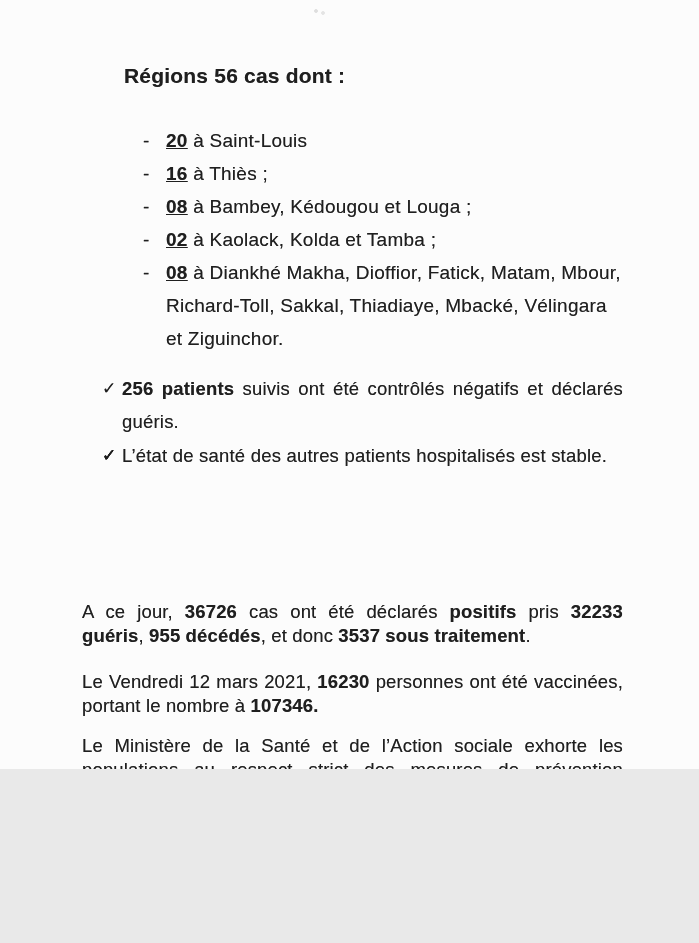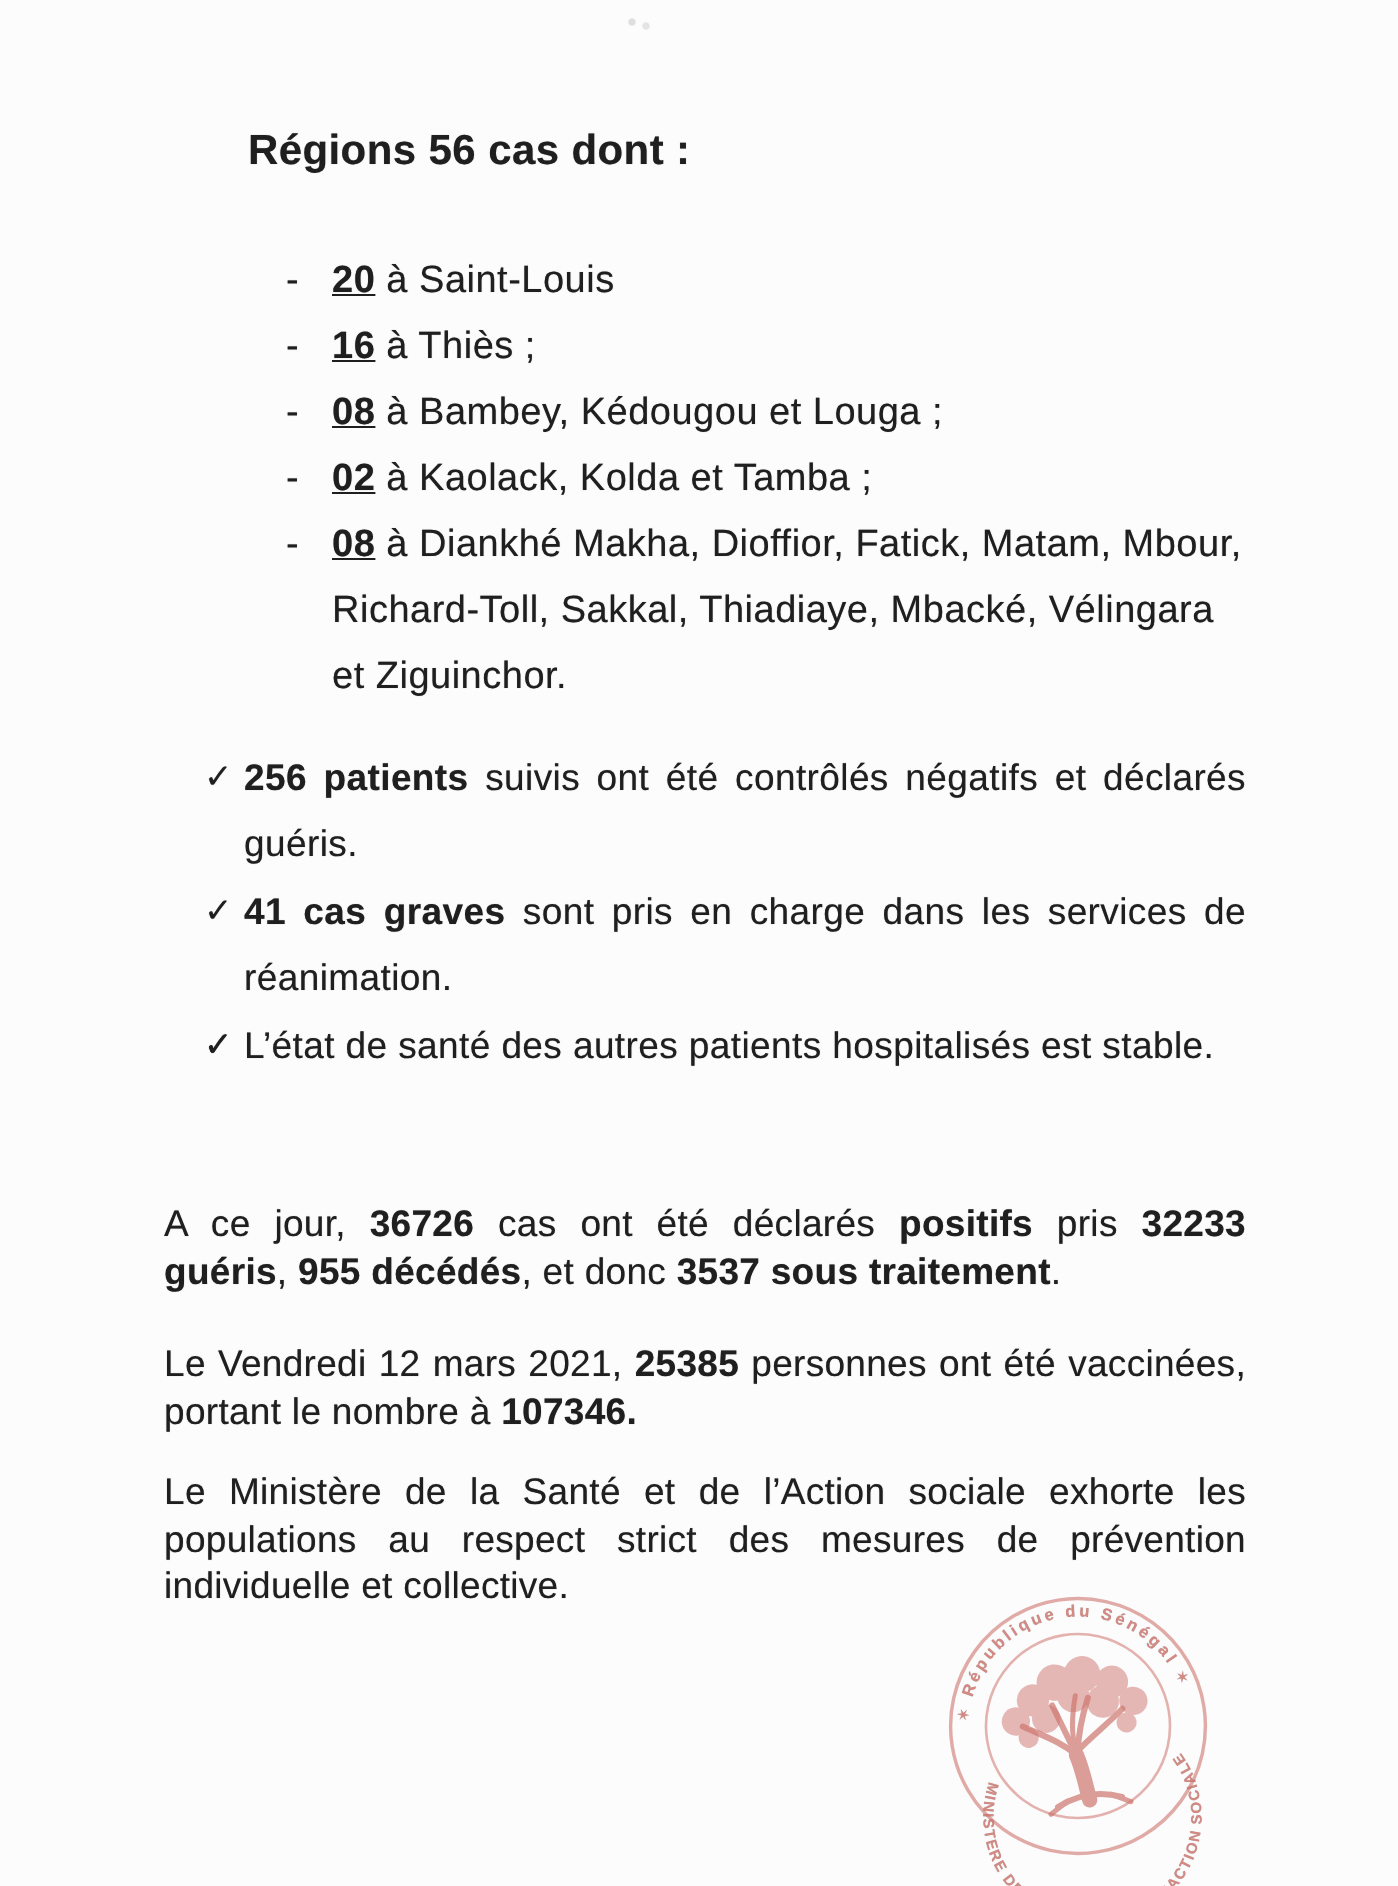--- a/index.html
+++ b/index.html
@@ -1,18 +1,18 @@
 <!DOCTYPE html>
 <html lang="fr" style="--stamp-color: #c4574e;"><head>
 <meta charset="utf-8">
 <style>
   html,body{margin:0;padding:0;background:#e9e9e9;}
   .page{
     position:relative;
-    width:699px;height:943px;
+    width:699px;height:769px;
     margin:0 auto;
     background:#fcfcfc;
     font-family:"Liberation Sans","DejaVu Sans",sans-serif;
     color:#1f1f1f;
     overflow:hidden;
     text-shadow:0 0 .4px rgba(25,25,25,.55);
   }
   .b{font-weight:700;}
 
   .artifact{
@@ -94,32 +94,32 @@
     <li>
       <span class="dash">-</span><span class="num">08</span><span> à Diankhé Makha, Dioffior, Fatick, Matam, Mbour, Richard-Toll, Sakkal, Thiadiaye, Mbacké, Vélingara et Ziguinchor.</span>
     </li>
   </ul>
 
   <ul class="checks">
     <li>
       <span class="tick">✓</span><span><span class="b">256 patients</span><span> suivis ont été contrôlés négatifs et déclarés guéris.</span></span>
     </li>
     <li>
-      <span class="tick">✓</span><span><span class="b">41 cas graves</span><span> sont pris en charge dans les services de réanimation.</span></span>
+      <span class="tick">✓</span>
     </li>
     <li>
       <span class="tick">✓</span>
     </li>
     <li>
       <span class="tick">✓</span><span><span>L’état de santé des autres patients hospitalisés est stable.</span></span>
     </li>
   </ul>
 
   <p class="para" id="para-totals"><span>A ce jour, </span><span class="b">36726</span><span> cas ont été déclarés </span><span class="b">positifs</span><span> pris </span><span class="b">32233 guéris</span><span>, </span><span class="b">955 décédés</span><span>, et donc </span><span class="b">3537 sous traitement</span><span>.</span></p>
-  <p class="para" id="para-vax"><span>Le Vendredi 12 mars 2021, </span><span class="b">25385</span><span> personnes ont été vaccinées, portant le nombre à </span><span class="b">107346.</span></p>
+  <p class="para" id="para-vax"><span>Le Vendredi 12 mars 2021, </span><span class="b">16230</span><span> personnes ont été vaccinées, portant le nombre à </span><span class="b">107346.</span></p>
   <p class="para" id="para-exhort"><span>Le Ministère de la Santé et de l’Action sociale exhorte les populations au respect strict des mesures de prévention individuelle et collective.</span></p>
 
   <svg class="stamp" viewBox="0 0 180 180" aria-hidden="true">
     <g transform="rotate(-9 90 90)">
       <circle cx="90" cy="90" r="63" fill="none" stroke="var(--stamp-color)" stroke-width="1.7" opacity=".6"></circle>
       <circle cx="90" cy="90" r="45.5" fill="none" stroke="var(--stamp-color)" stroke-width="1.3" opacity=".55"></circle>
       <defs>
         <path id="arcTop" d="M 36.8 80.6 A 54 54 0 0 1 143.2 80.6"></path>
         <path id="arcBottom" d="M 41.1 112.8 A 54 54 0 1 0 138.9 112.8"></path>
       </defs>

